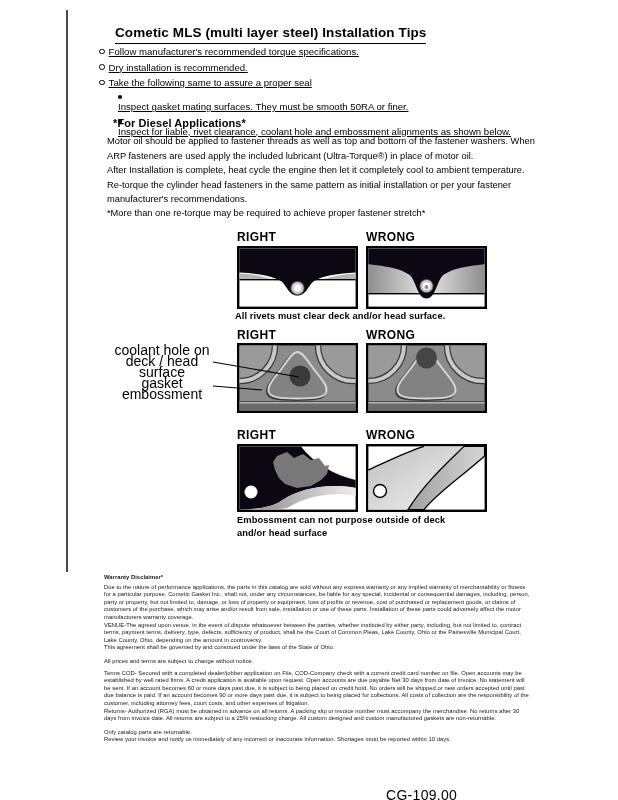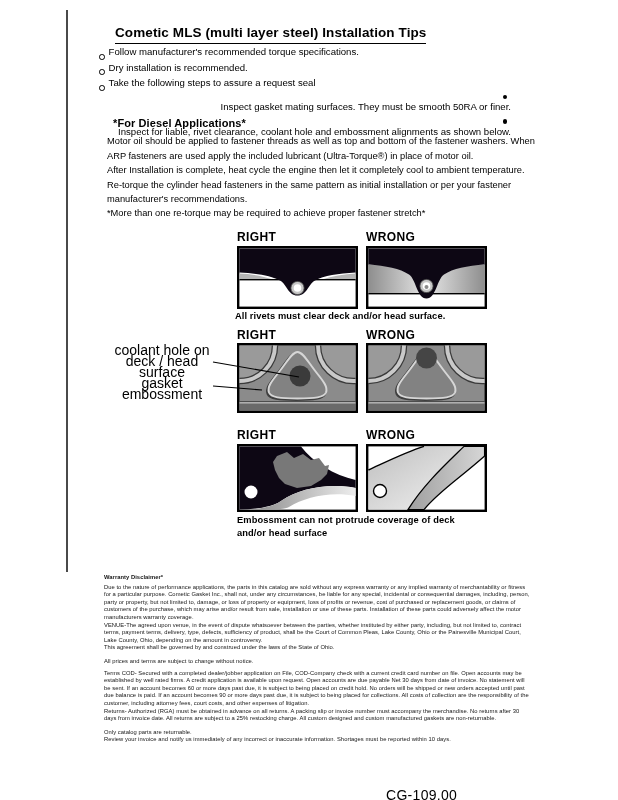--- a/index.html
+++ b/index.html
@@ -10,21 +10,21 @@
   .abs { position:absolute; }
 
   .edge-line { left:66px; top:10px; width:1.5px; height:562px; background:#4a4a4a; }
 
   .title {
     left:115px; top:25px; font-size:13.5px; font-weight:bold;
     border-bottom:1.6px solid #000; padding-bottom:3px; letter-spacing:0.1px;
   }
 
   .bullets { left:99px; top:44px; font-size:9.6px; line-height:15.5px; }
-  .b-row { display:flex; align-items:flex-end; }
+  .b-row { display:flex; align-items:flex-start;text-decoration:underline; }
   .dot-open {
     width:3.6px; height:3.6px; border:1px solid #000; border-radius:50%;
     margin:4.6px 4px 0 0; flex:0 0 auto; background:#fff;
   }
   .dot-filled {
     width:4.2px; height:4.2px; background:#000; border-radius:50%;
     margin:4.6px 4px 0 0; flex:0 0 auto;
   }
   .sub { margin-left:19px;flex-direction:column; }
 
@@ -59,21 +59,21 @@
     <div class="b-row">
       <span class="dot-open"></span>
       <span>Follow manufacturer's recommended torque specifications.</span>
     </div>
     <div class="b-row">
       <span class="dot-open"></span>
       <span>Dry installation is recommended.</span>
     </div>
     <div class="b-row">
       <span class="dot-open"></span>
-      <span>Take the following steps to assure a request seal</span>
+      <span>Take the following same to assure a proper seal</span>
     </div>
     <div class="b-row sub">
       <span class="dot-filled"></span>
       <span>Inspect gasket mating surfaces.  They must be smooth 50RA or finer.</span>
     </div>
     <div class="b-row sub">
       <span class="dot-filled"></span>
       <span>Inspect for liable, rivet clearance, coolant hole and embossment alignments as shown below.</span>
     </div>
   </div>
@@ -193,21 +193,21 @@
       </linearGradient>
     </defs>
     <rect x="1.2" y="1.2" width="118.6" height="65.6" fill="#ffffff" stroke="#000" stroke-width="2.4"></rect>
     <path d="M2.4,26 C20,18 40,8 58,2.4 L98,2.4 C80,20 58,40 42,65.6 L2.4,65.6 Z" fill="url(#g3wb)"></path>
     <path d="M2.4,26 C20,18 40,8 58,2.4" fill="none" stroke="#000" stroke-width="1.4"></path>
     <path d="M98,2.4 L118.6,2.4 L118.6,12 C94,34 72,48 58,65.6 L42,65.6 C58,40 80,20 98,2.4 Z" fill="url(#g3ws)" stroke="#000" stroke-width="1.3"></path>
     <circle cx="14" cy="47" r="6.5" fill="#ffffff" stroke="#000" stroke-width="1.4"></circle>
   </svg>
 
   <div class="abs caption" style="left:237px; top:514px; width:250px;">
-    <div>Embossment can not protrude coverage of deck</div>
+    <div>Embossment can not purpose outside of deck</div>
     <div>and/or head surface</div>
   </div>
 
   <div class="abs warr warr-h" style="top:574px;">Warranty Disclaimer*</div>
   <div class="abs warr" style="top:584px;">Due to the nature of performance applications, the parts in this catalog are sold without any express warranty or any implied warranty of merchantability or fitness for a particular purpose.  Cometic Gasket Inc., shall not, under any circumstances, be liable for any special, incidental or consequential damages, including, person, party or property, but not limited to, damage, or loss of property or equipment, loss of profits or revenue, cost of purchased or replacement goods, or claims of customers of the purchase, which may arise and/or result from sale, installation or use of these parts.  Installation of these parts could adversely affect the motor manufacturers warranty coverage.</div>
   <div class="abs warr" style="top:622px;">
     <div>VENUE-The agreed upon venue, in the event of dispute whatsoever between the parties, whether instituted by either party, including, but not limited to, contract terms, payment terms, delivery, type, defects, sufficiency of product, shall be the Court of Common Pleas, Lake County, Ohio or the Painesville Municipal Court, Lake County, Ohio, depending on the amount in controversy.</div>
     <div>This agreement shall be governed by and construed under the laws of the State of Ohio.</div>
   </div>
   <div class="abs warr" style="top:658px;">All prices and terms are subject to change without notice.</div>

